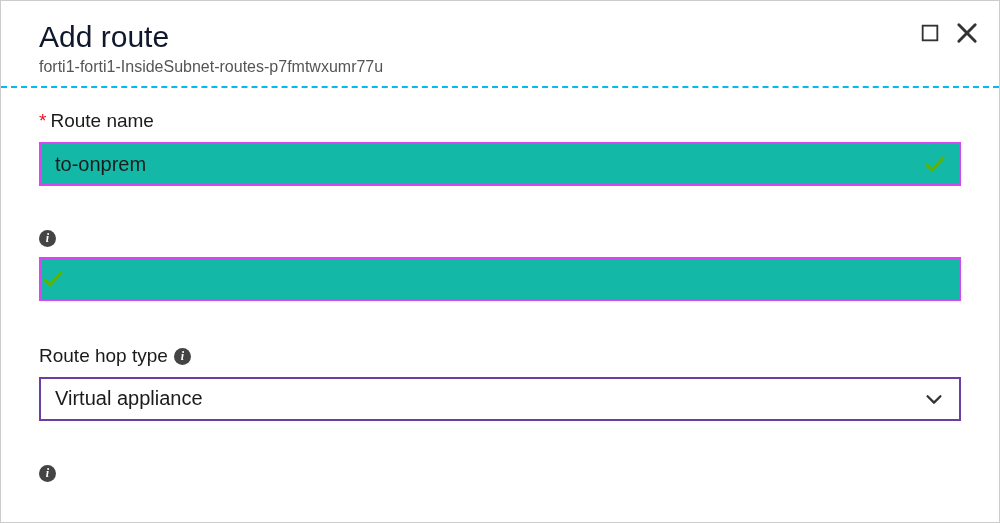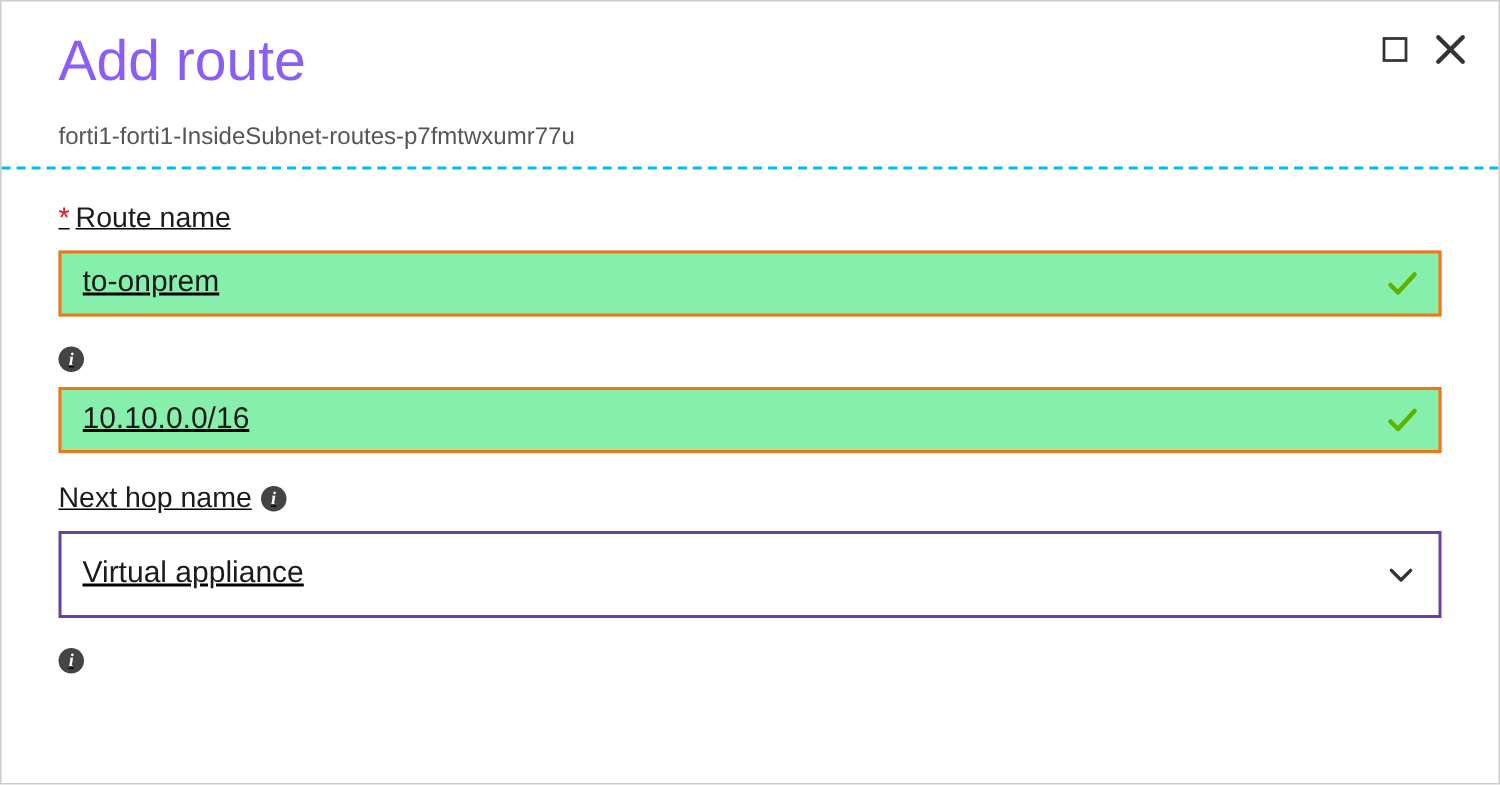--- a/index.html
+++ b/index.html
@@ -21,31 +21,31 @@
       padding: 18px 38px 20px 38px;
       position: relative;
     }
     
     .blade-header {
       position: relative;
       margin-bottom: 10px;
     }
     
     .blade-title {
-      font-size: 38px;
+      font-size: 30px;
       font-weight: 400;
-      color: #8b5cf6;
+      color: #0f172a;
       line-height: 1.2;
     }
     
     .blade-subtitle {
       font-size: 16px;
       color: #555;
       font-weight: 400;
-      margin-top: 18px;
+      margin-top: 3px;
     }
     
     .header-actions {
       position: absolute;
       top: 0;
       right: -20px;
       display: flex;
       gap: 12px;
       align-items: center;
     }
@@ -62,22 +62,21 @@
     
     .divider {
       border: none;
       border-top: 2px dashed #00bcf2;
       margin: 0 0 22px 0;
       margin-left: -38px;
       margin-right: -38px;
     }
     
     .form-group {
-      margin-bottom: 20px;
-      text-decoration: underline;
+      margin-bottom: 44px;
     }
     
     .field-label {
       font-size: 19px;
       color: #1b1b1b;
       margin-bottom: 10px;
       display: flex;
       align-items: center;
       gap: 6px;
     }
@@ -99,22 +98,22 @@
       font-size: 12px;
       font-weight: bold;
       font-family: Georgia, serif;
       font-style: italic;
     }
     
     .input-wrapper {
       position: relative;
       display: flex;
       align-items: center;
-      border: 2px solid #f97316;
-      background: #86efac;
+      border: 2px solid #d946ef;
+      background: #14b8a6;
       height: 44px;
     }
     
     .text-input {
       flex: 1;
       border: none;
       outline: none;
       font-size: 20px;
       padding: 8px 14px;
       color: #1b1b1b;
@@ -129,24 +128,23 @@
     }
     
     .validation-check svg {
       width: 24px;
       height: 24px;
     }
     
     .select-wrapper {
       position: relative;
       display: flex;
-      align-items: center;
       border: 2px solid #6b3fa0;
       background: #fff;
-      height: 58px;
+      height: 44px;
     }
     
     .select-value {
       flex: 1;
       font-size: 20px;
       padding: 8px 14px;
       color: #1b1b1b;
     }
     
     .chevron-down {
@@ -198,32 +196,31 @@
         </svg>
       </span>
     </div>
   </div>
 
   <div class="form-group">
     <div class="field-label">
       <span class="info-icon">i</span>
     </div>
     <div class="input-wrapper">
-      <input type="text" class="text-input" value="10.10.0.0/16" style="">
       <span class="validation-check">
         <svg viewBox="0 0 24 24" fill="none" stroke="#5db300" stroke-width="3" stroke-linecap="round" stroke-linejoin="round">
           <polyline points="4,13 9,18 20,6"></polyline>
         </svg>
       </span>
     </div>
   </div>
 
   <div class="form-group">
     <div class="field-label">
-      <span>Next hop name</span>
+      <span>Route hop type</span>
       <span class="info-icon">i</span>
     </div>
     <div class="select-wrapper">
       <div class="select-value">Virtual appliance</div>
       <span class="chevron-down">
         <svg viewBox="0 0 24 24" fill="none" stroke="#333" stroke-width="2.5" stroke-linecap="round" stroke-linejoin="round">
           <polyline points="5,9 12,16 19,9"></polyline>
         </svg>
       </span>
     </div>

